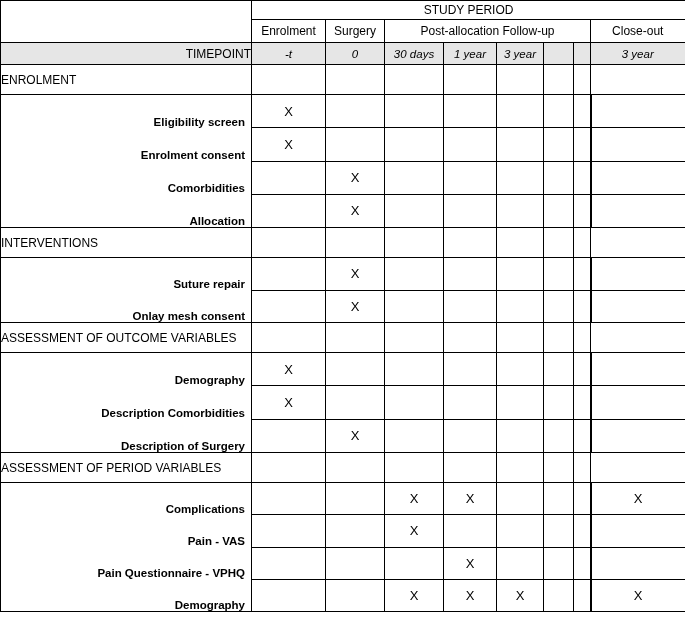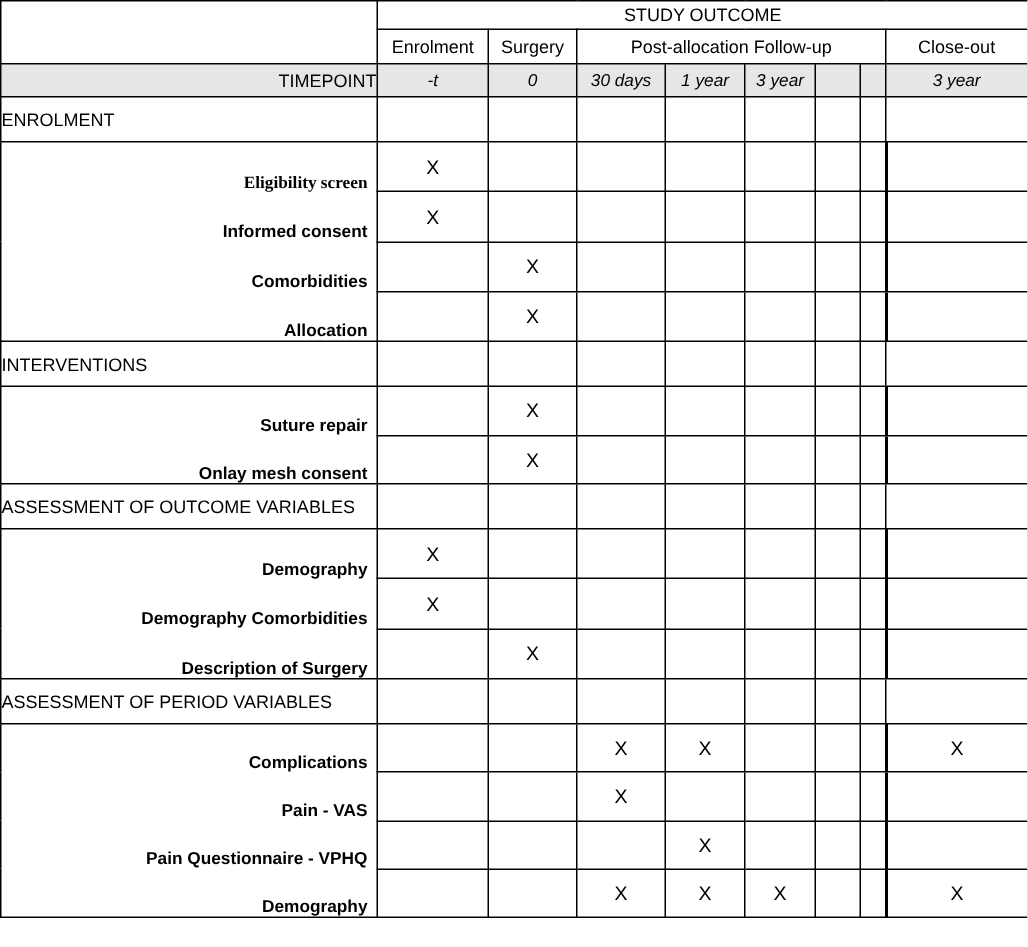--- a/index.html
+++ b/index.html
@@ -103,21 +103,21 @@
       <col style="width:59px">
       <col style="width:53px">
       <col style="width:47px">
       <col style="width:30px">
       <col style="width:17px">
       <col style="width:95px">
     </colgroup>
     <tbody>
         <tr>
           <td class="h-blank" rowspan="2"></td>
-          <td class="h-study" colspan="8">STUDY OUTCOME</td>
+          <td class="h-study" colspan="8">STUDY PERIOD</td>
         </tr>
         <tr>
           <td class="h-group" colspan="1">Enrolment</td>
           <td class="h-group" colspan="1">Surgery</td>
           <td class="h-group" colspan="5">Post-allocation Follow-up</td>
           <td class="h-group last" colspan="1">Close-out</td>
         </tr>
         <tr>
           <td class="tp-label">TIMEPOINT</td>
           <td class="tp-cell">-t</td>
@@ -136,22 +136,22 @@
           <td class="sect-blank"></td>
           <td class="sect-blank"></td>
           <td class="sect-blank"></td>
           <td class="sect-blank"></td>
           <td class="sect-blank"></td>
           <td class="sect-blank last closeout"></td>
         </tr>
         <tr>
           <td class="item-label-block" rowspan="4">
             <div class="label-stack">
-              <div class="label-line" style="height: 33px; font-family: Liberation Serif, serif;">Eligibility screen</div>
-              <div class="label-line" style="height: 33px;">Informed consent</div>
+              <div class="label-line" style="height: 33px;">Eligibility screen</div>
+              <div class="label-line" style="height: 33px;">Enrolment consent</div>
               <div class="label-line" style="height: 33px;">Comorbidities</div>
               <div class="label-line" style="height: 33px;">Allocation</div>
             </div>
           </td>
           <td class="d" style="height: 33px;"><span class="xmark">X</span></td>
           <td class="d" style="height: 33px;"></td>
           <td class="d" style="height: 33px;"></td>
           <td class="d" style="height: 33px;"></td>
           <td class="d" style="height: 33px;"></td>
           <td class="d" style="height: 33px;"></td>
@@ -233,21 +233,21 @@
           <td class="sect-blank"></td>
           <td class="sect-blank"></td>
           <td class="sect-blank"></td>
           <td class="sect-blank"></td>
           <td class="sect-blank last closeout"></td>
         </tr>
         <tr>
           <td class="item-label-block" rowspan="3">
             <div class="label-stack">
               <div class="label-line" style="height: 33px;">Demography</div>
-              <div class="label-line" style="height: 33px;">Demography Comorbidities</div>
+              <div class="label-line" style="height: 33px;">Description Comorbidities</div>
               <div class="label-line" style="height: 33px;">Description of Surgery</div>
             </div>
           </td>
           <td class="d" style="height: 33px;"><span class="xmark">X</span></td>
           <td class="d" style="height: 33px;"></td>
           <td class="d" style="height: 33px;"></td>
           <td class="d" style="height: 33px;"></td>
           <td class="d" style="height: 33px;"></td>
           <td class="d" style="height: 33px;"></td>
           <td class="d" style="height: 33px;"></td>

